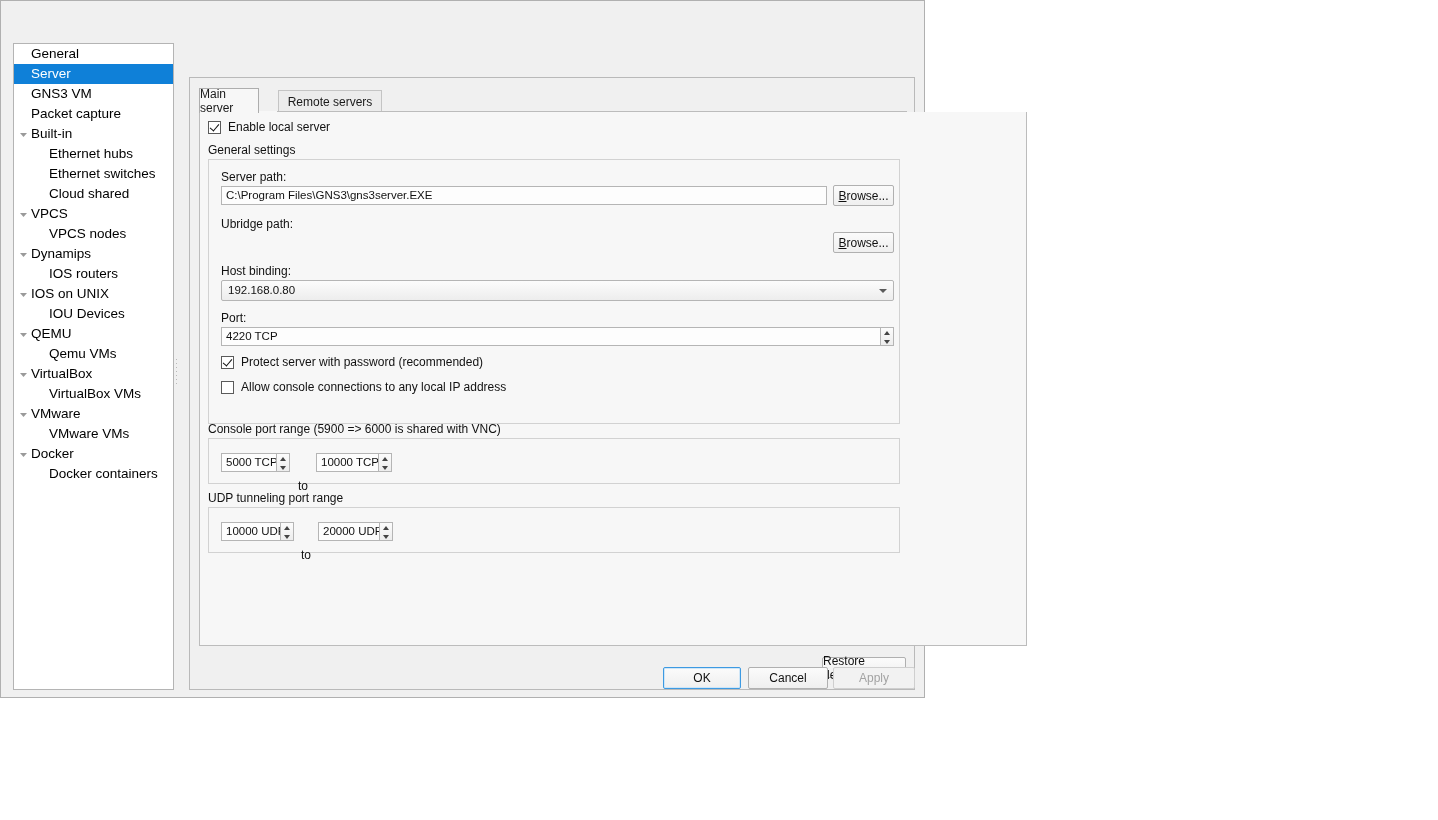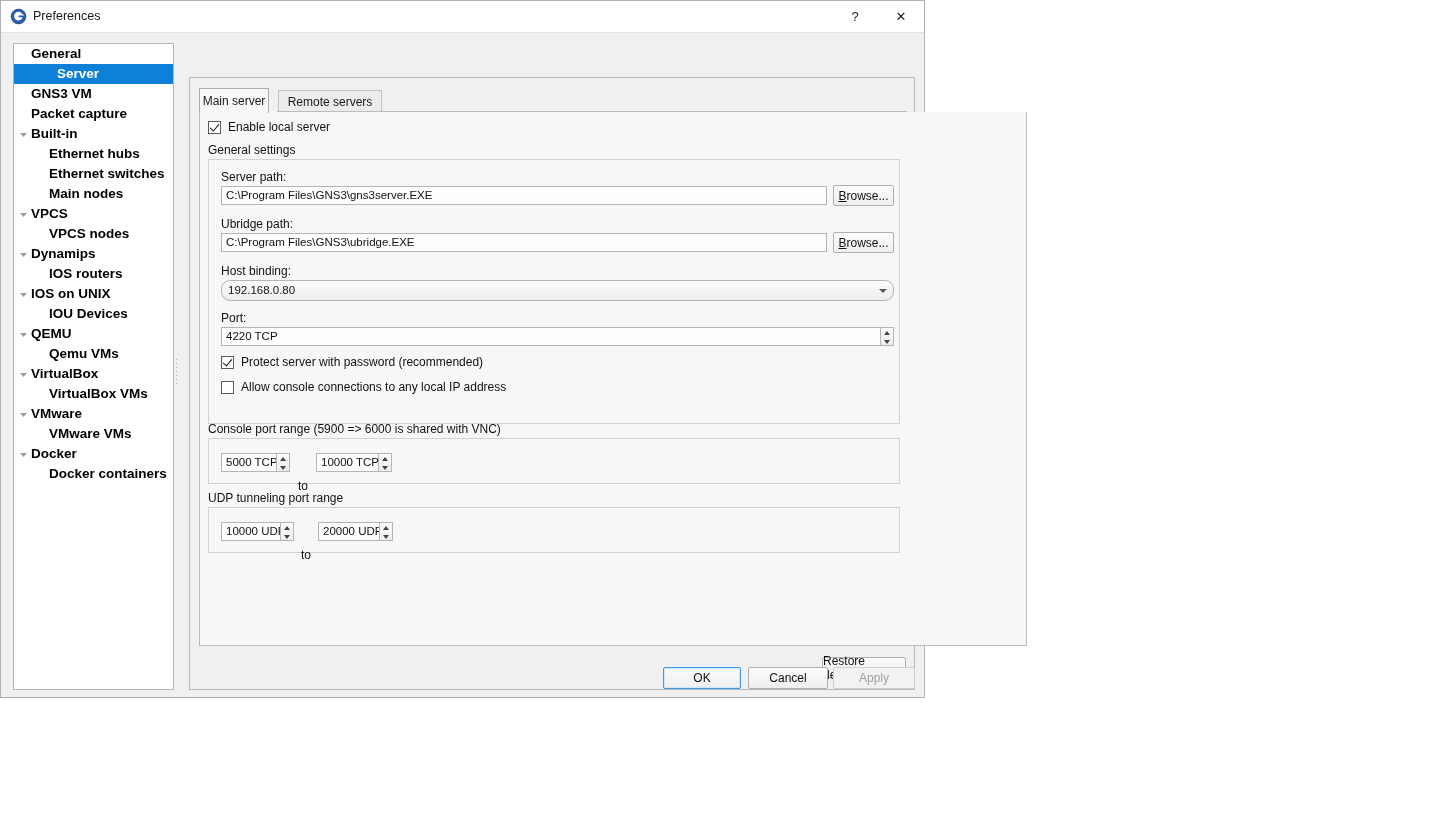--- a/index.html
+++ b/index.html
@@ -35,21 +35,21 @@
   
   #content{position:absolute;left:0;top:31px;right:0;bottom:0;}
 
   #sidebar{
     position:absolute;left:12px;top:11px;width:161px;height:647px;
     background:#ffffff;border:1px solid #b4b4b4;box-sizing:border-box;
     overflow:hidden;
   }
   .tree-row{
     position:relative;height:20px;line-height:20px;
-    font-size:13.5px;font-weight:bold;color:#000;
+    font-size:13.5px;font-weight:normal;color:#000;
     white-space:nowrap;cursor:default;
   }
   .tree-row.sel{background:#0f80d8;color:#ffffff;}
   .tree-row .arrow{
     position:absolute;left:3px;top:0;width:12px;height:20px;
     display:flex;align-items:center;justify-content:center;
   }
   .tree-row .arrow svg{display:block;}
   .tree-row .lbl{display:block;}
   .depth0 .lbl{padding-left:17px;}
@@ -137,21 +137,21 @@
     font-size:12px;color:#111;
     display:flex;align-items:center;justify-content:center;cursor:default;
   }
   .btn u{text-decoration:underline;}
   .btn.disabled{color:#a3a3a3;background:#f2f2f2;border-color:#cfcfcf;}
   .btn.focus{border:1px solid #3d9ae2;box-shadow:inset 0 0 0 1px #cfe6f7;}
 
   .combo{
     position:absolute;height:21px;box-sizing:border-box;
     background:linear-gradient(#fcfcfc,#ededed);
-    border:1px solid #b5b5b5;border-radius:9px;
+    border:1px solid #b5b5b5;border-radius:2px;
     font-size:11.5px;color:#111;line-height:19px;padding:0 6px;
     white-space:nowrap;overflow:hidden;
   }
   .combo .carat{
     position:absolute;right:6px;top:8px;width:0;height:0;
     border-left:4px solid transparent;border-right:4px solid transparent;
     border-top:4px solid #5a5a5a;
   }
   .spinbtns{
     position:absolute;width:14px;height:19px;box-sizing:border-box;
@@ -172,41 +172,28 @@
     border-right:3.5px solid transparent;border-top:4px solid #444;display:block;
   }
   .totext{position:absolute;font-size:12px;color:#111;margin-top:24px;}
   #dlgbuttons{position:absolute;left:0;top:0;width:100%;height:100%;padding-left:16px;}
 </style>
 </head>
 <body>
 
 <div id="window">
 
-  <div id="titlebar">
-    <span id="win-icon">
-      <svg width="17" height="17" viewBox="0 0 17 17">
-        <circle cx="8.5" cy="8.5" r="7.4" fill="#2b5fa8"></circle>
-        <path d="M8.5 1.1a7.4 7.4 0 0 1 6.6 10.8A7.4 7.4 0 0 0 5.4 2.0 7.4 7.4 0 0 1 8.5 1.1z" fill="#7b46a8"></path>
-        <path d="M11.6 5.2a4.3 4.3 0 1 0 1.0 4.0H8.6v-1.7h5.6" fill="#ffffff"></path>
-        <circle cx="8.5" cy="8.5" r="7.4" fill="none" stroke="#1d3f73" stroke-width="0.7"></circle>
-      </svg>
-    </span>
-    <span id="win-title">Preferences</span>
-    <div class="tb-btn" id="tb-help">?</div>
-    <div class="tb-btn" id="tb-close">✕</div>
-  </div>
 
   <div id="content">
 
     <div id="sidebar">
         <div class="tree-row depth0">
           <span class="lbl">General</span>
         </div>
-        <div class="tree-row depth0 sel" style="background: rgb(15, 128, 216); padding-left: 26px;">
+        <div class="tree-row depth0 sel" style="background: rgb(15, 128, 216);">
           <span class="lbl">Server</span>
         </div>
         <div class="tree-row depth0">
           <span class="lbl">GNS3 VM</span>
         </div>
         <div class="tree-row depth0">
           <span class="lbl">Packet capture</span>
         </div>
         <div class="tree-row depth0">
           <span class="arrow">
@@ -216,21 +203,21 @@
           </span>
           <span class="lbl">Built-in</span>
         </div>
         <div class="tree-row depth1">
           <span class="lbl">Ethernet hubs</span>
         </div>
         <div class="tree-row depth1">
           <span class="lbl">Ethernet switches</span>
         </div>
         <div class="tree-row depth1">
-          <span class="lbl">Main nodes</span>
+          <span class="lbl">Cloud shared</span>
         </div>
         <div class="tree-row depth0">
           <span class="arrow">
             <svg width="9" height="9" viewBox="0 0 9 9">
               <path d="M1 3 L8 3 L4.5 7 Z" fill="#9a9a9a"></path>
             </svg>
           </span>
           <span class="lbl">VPCS</span>
         </div>
         <div class="tree-row depth1">
@@ -315,21 +302,21 @@
           <i></i>
         </div>
     </div>
 
     <div id="pane">
 
 
       <div id="panel">
 
         <div id="tabstrip">
-          <div class="tab active" style="left:0;width:70px;">
+          <div class="tab active" style="left:0;width:60px;">
             <span>Main server</span>
           </div>
           <div class="tab inactive" style="left:79px;width:104px;">
             <span>Remote servers</span>
           </div>
         </div>
         <div id="tab-underline">
           <div class="gap" style="left:1px;width:77px;"></div>
         </div>
 
@@ -343,21 +330,20 @@
           <div class="grouplabel" style="left:8px;top:31px;">General settings</div>
           <div class="groupbox" style="left:8px;top:47px;width:692px;height:265px;"></div>
 
           <div class="fieldlabel" style="left:21px;top:58px;">Server path:</div>
           <div class="textinput" style="left:21px;top:74px;width:606px;">C:\Program Files\GNS3\gns3server.EXE</div>
           <div class="btn" style="left:633px;top:73px;width:61px;">
             <span><u>B</u>rowse...</span>
           </div>
 
           <div class="fieldlabel" style="left:21px;top:105px;">Ubridge path:</div>
-          <div class="textinput" style="left:21px;top:121px;width:606px;">C:\Program Files\GNS3\ubridge.EXE</div>
           <div class="btn" style="left:633px;top:120px;width:61px;">
             <span><u>B</u>rowse...</span>
           </div>
 
           <div class="fieldlabel" style="left:21px;top:152px;">Host binding:</div>
           <div class="combo" style="left:21px;top:168px;width:673px;">
             <span>192.168.0.80</span>
             <span class="carat"></span>
           </div>
 

